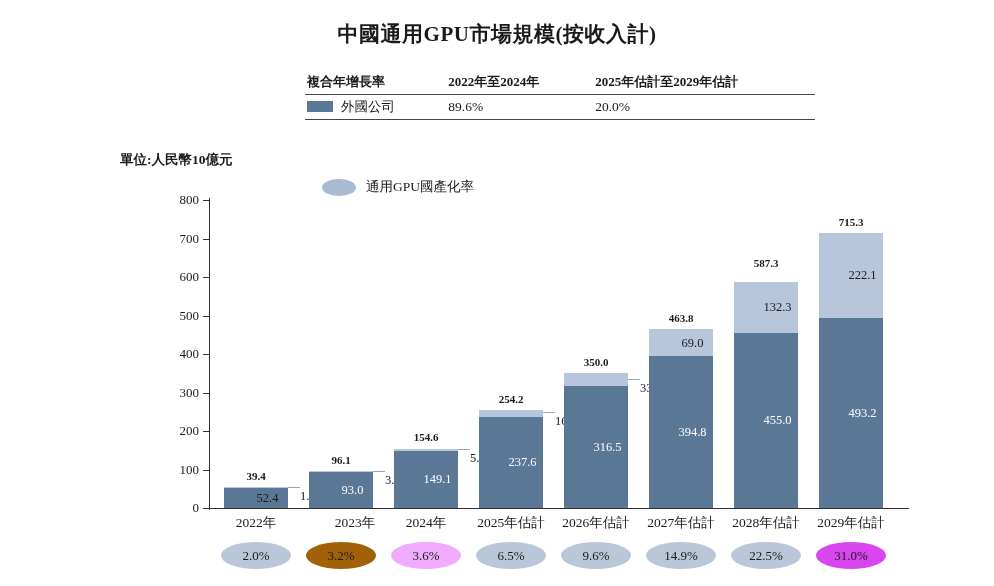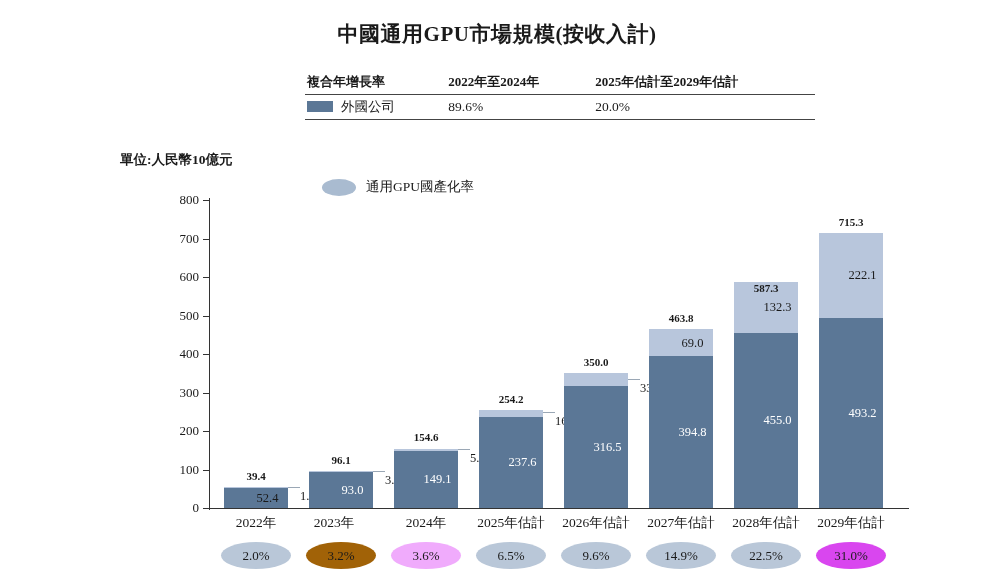--- a/index.html
+++ b/index.html
@@ -317,33 +317,33 @@
         <div class="seg-val" style="bottom: 67.999px;">394.8</div>
         <div class="seg seg-china" style="height: 26.565px; bottom: 151.998px; background: rgb(184, 198, 220);"></div>
         <div class="seg-val dark" style="bottom: 157.28px;">69.0</div>
         <div class="total-label" style="bottom: 183.563px;">463.8</div>
       </div>
       <div class="bar-group" style="left: 734px; width: 64px; height: 226.111px;">
         <div class="seg seg-foreign" style="height: 175.175px; bottom: 0px; background: rgb(91, 119, 150);"></div>
         <div class="seg-val" style="bottom: 79.5875px;">455.0</div>
         <div class="seg seg-china" style="height: 50.9355px; bottom: 175.175px; background: rgb(184, 198, 220);"></div>
         <div class="seg-val dark" style="bottom: 192.643px;">132.3</div>
-        <div class="total-label" style="bottom: 214px; margin-top: 8px;">587.3</div>
+        <div class="total-label" style="bottom: 239px; margin-top: 8px;">587.3</div>
       </div>
       <div class="bar-group" style="left: 819px; width: 64px; height: 275.39px;">
         <div class="seg seg-foreign" style="height: 189.882px; bottom: 0px; background: rgb(91, 119, 150);"></div>
         <div class="seg-val" style="bottom: 86.941px;">493.2</div>
         <div class="seg seg-china" style="height: 85.5085px; bottom: 189.882px; background: rgb(184, 198, 220);"></div>
         <div class="seg-val dark" style="bottom: 224.636px;">222.1</div>
         <div class="total-label" style="bottom: 280.39px;">715.3</div>
       </div>
     </div>
   <div id="xlabels">
       <div class="xlabel" style="left: 206px;">2022年</div>
-      <div class="xlabel" style="left: 284px;">2023年</div>
+      <div class="xlabel" style="left: 305px;">2023年</div>
       <div class="xlabel" style="left: 376px;">2024年</div>
       <div class="xlabel" style="left: 461px;">2025年估計</div>
       <div class="xlabel" style="left: 546px;">2026年估計</div>
       <div class="xlabel" style="left: 631px;">2027年估計</div>
       <div class="xlabel" style="left: 716px;">2028年估計</div>
       <div class="xlabel" style="left: 801px;">2029年估計</div>
     </div>
   <div id="pills">
       <div class="rate-pill" style="left: 221px; background: rgb(185, 199, 216);">2.0%</div>
       <div class="rate-pill" style="left: 306px; background: #a16207;">3.2%</div>

